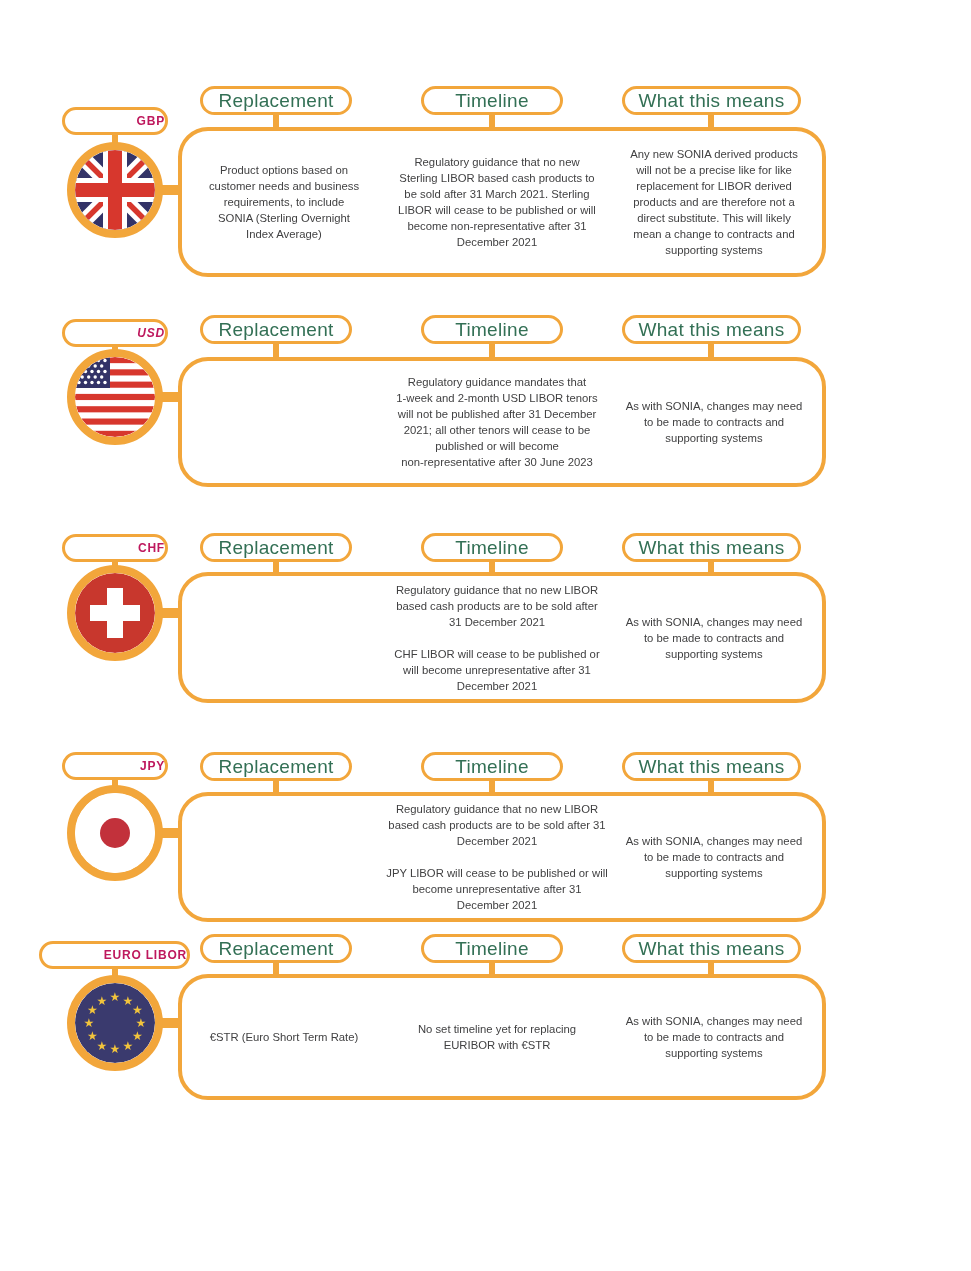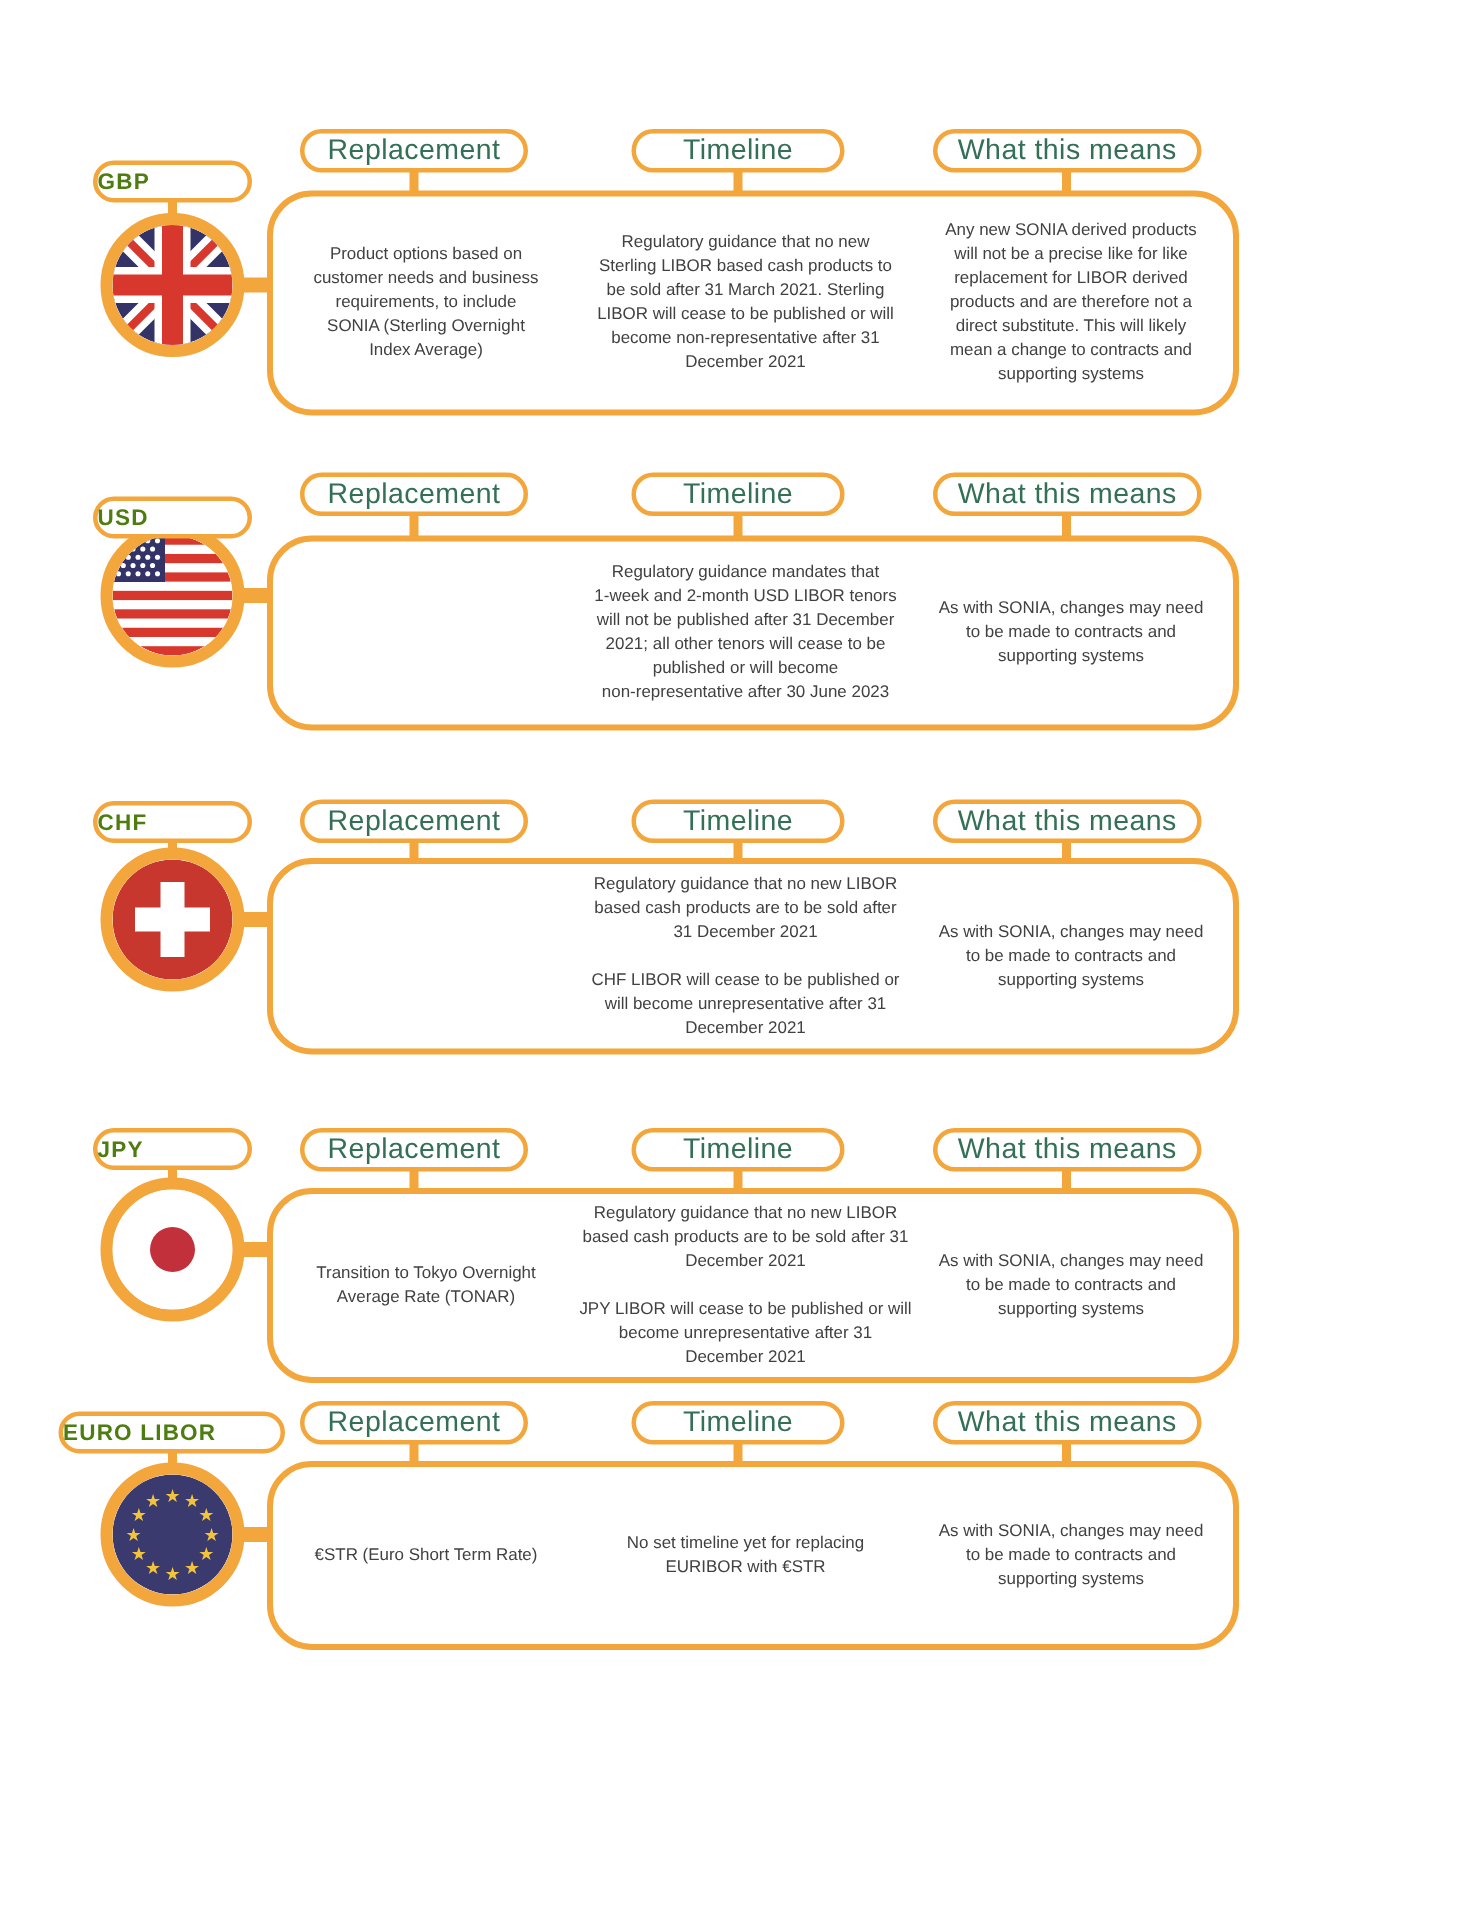--- a/index.html
+++ b/index.html
@@ -8,22 +8,22 @@
     width:971px;height:1271px;
     background:#ffffff;
     font-family:"Liberation Sans", sans-serif;
     overflow:hidden;
   }
   .row{position:absolute;left:0;width:971px;height:220px;}
   
   .currency-pill{
     position:absolute;height:28px;
     border:3.5px solid #F2A63B;border-radius:16px;
-    background:#fff;display:flex;align-items:center;justify-content:flex-start;
-    font-weight:bold;font-size:15px;letter-spacing:0.8px;color:#4d7c0f;
+    background:#fff;display:flex;align-items:center;justify-content:flex-end;
+    font-weight:bold;font-size:12px;letter-spacing:0.8px;color:#be185d;
     box-sizing:border-box;z-index:3;
   }
   .header-pill{
     position:absolute;top:0;height:29px;
     border:3.5px solid #F2A63B;border-radius:15px;
     background:#fff;display:flex;align-items:center;justify-content:center;
     font-size:19px;font-weight:400;letter-spacing:0.3px;color:#337055;
     box-sizing:border-box;z-index:3;
   }
   
@@ -100,21 +100,21 @@
 will not be a precise like for like
 replacement for LIBOR derived
 products and are therefore not a
 direct substitute. This will likely
 mean a change to contracts and
 supporting systems</div>
     </div>
   </section>
 
   <section class="row" style="top:315px;">
-    <div class="currency-pill" style="left:62px;top:16px;width:106px;">
+    <div class="currency-pill" style="left:62px;top:4px;width:106px;font-style:italic;">
       <span>USD</span>
     </div>
     <div class="vconn" style="left:112px;top:26px;height:12px;"></div>
     <div class="flag-ring" style="top:34px;">
       <svg width="80" height="80" viewBox="0 0 80 80">
         <clipPath id="cus">
             <circle cx="40" cy="40" r="40"></circle>
           </clipPath>
         <g clip-path="url(#cus)">
           <rect width="80" height="80" fill="#ffffff"></rect>
@@ -221,22 +221,20 @@
       </svg>
     </div>
     <div class="hconn" style="top:76px;"></div>
     <div class="header-pill" style="left:200px;width:152px;">Replacement</div>
     <div class="header-pill" style="left:421px;width:142px;">Timeline</div>
     <div class="header-pill" style="left:622px;width:179px;">What this means</div>
     <div class="vconn" style="left:273px;top:27px;height:15px;"></div>
     <div class="vconn" style="left:489px;top:27px;height:15px;"></div>
     <div class="vconn" style="left:708px;top:27px;height:15px;"></div>
     <div class="main-box" style="top:40px;height:130px;">
-      <div class="col col-replacement">Transition to Tokyo Overnight
-Average Rate (TONAR)</div>
       <div class="col col-timeline">Regulatory guidance that no new LIBOR
 based cash products are to be sold after 31
 December 2021
 
 JPY LIBOR will cease to be published or will
 become unrepresentative after 31
 December 2021</div>
       <div class="col col-means">As with SONIA, changes may need
 to be made to contracts and
 supporting systems</div>

